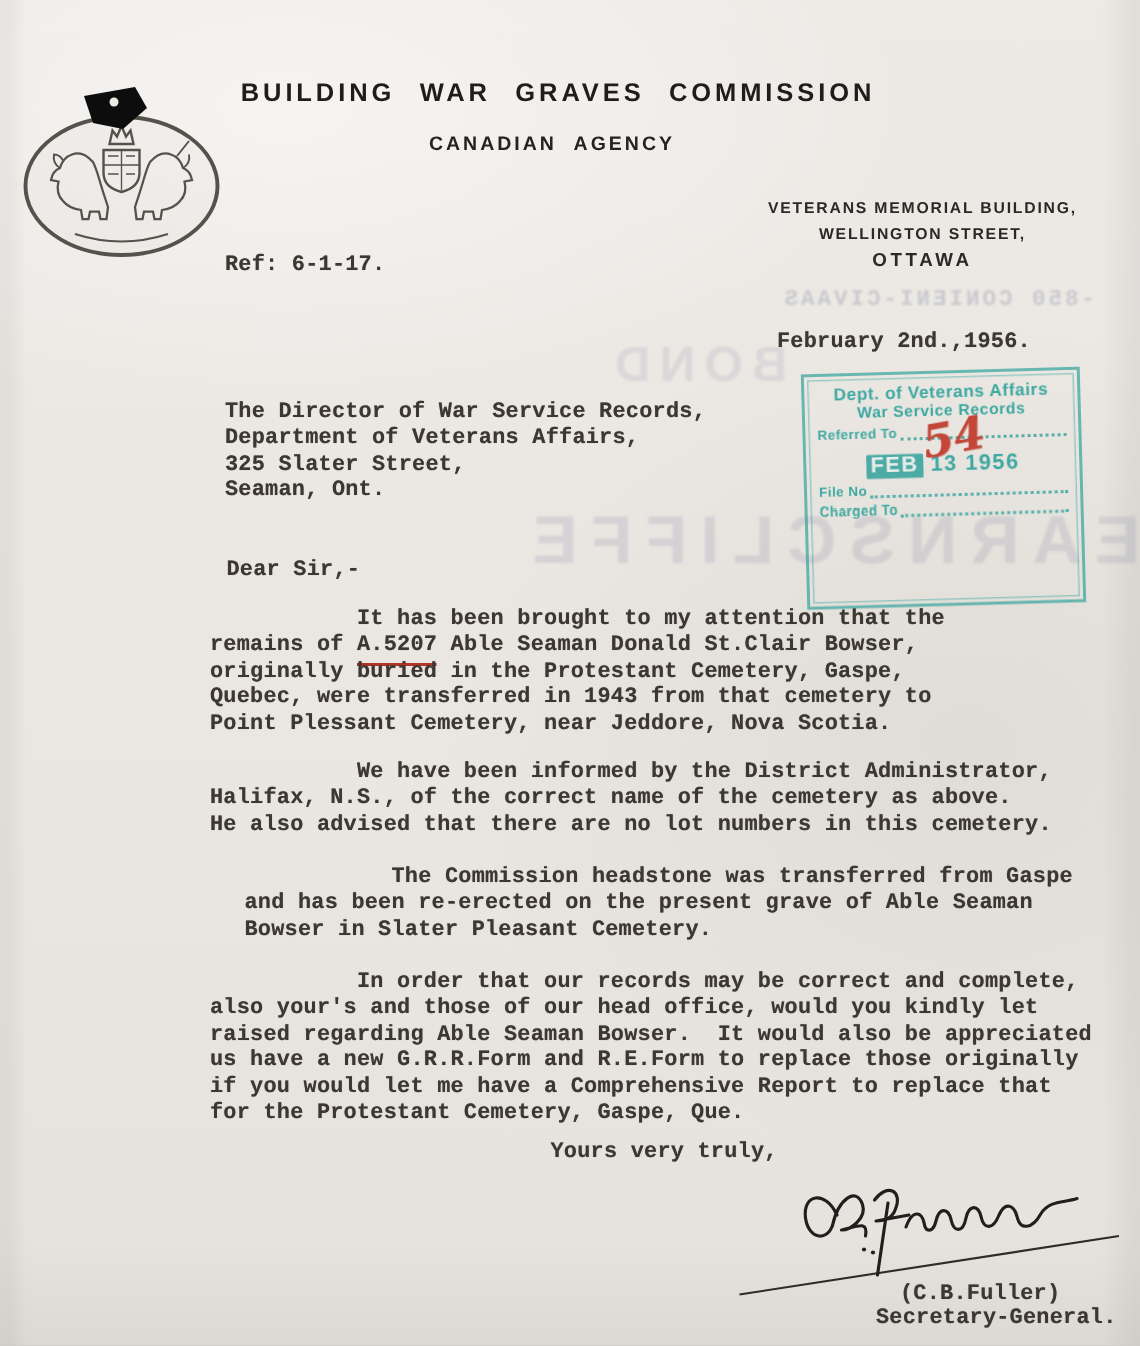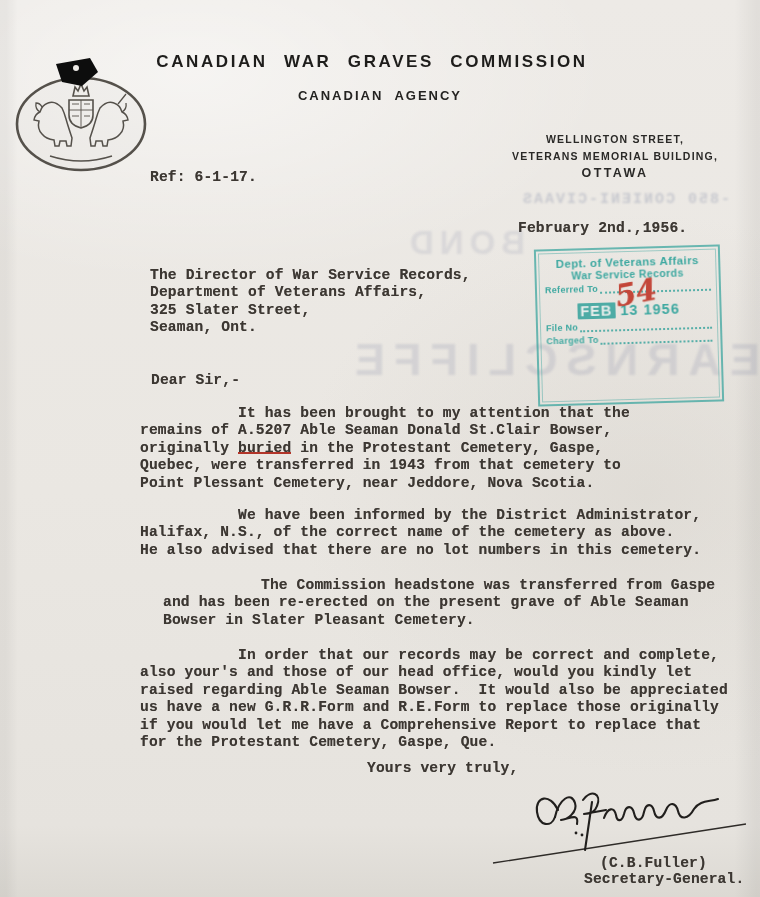--- a/index.html
+++ b/index.html
@@ -12,29 +12,29 @@
       radial-gradient(ellipse 600px 300px at 25% 8%, rgba(255,255,255,0.5), rgba(255,255,255,0) 70%),
       radial-gradient(ellipse 500px 400px at 85% 55%, rgba(205,200,192,0.35), rgba(205,200,192,0) 70%),
       linear-gradient(180deg,#edeae6 0%,#eae7e2 55%,#e6e3de 92%,#dcd9d3 100%);
     font-family:"Liberation Sans", sans-serif;
   }
   .abs{position:absolute;}
   
   .org{left:0;top:52px;width:744px;text-align:center;font-size:17px;font-weight:bold;
        color:#1e1d1b;letter-spacing:2.6px;word-spacing:9px;}
   .agency{left:0;top:88px;width:736px;text-align:center;font-size:13px;font-weight:bold;
-       color:#242321;letter-spacing:2px;word-spacing:6px;margin-left:12px;}
+       color:#242321;letter-spacing:2px;word-spacing:6px;}
   .hq{left:470px;top:131px;width:290px;text-align:center;color:#2a2927;}
   .hq div{font-size:10.5px;font-weight:bold;letter-spacing:1.2px;line-height:17px;}
   .hq div.city{font-size:12.5px;letter-spacing:2.4px;}
   
   .tw{font-family:"Liberation Mono","DejaVu Sans Mono",monospace;font-weight:700;
       font-size:14.6px;line-height:17.4px;color:#3c3732;letter-spacing:0.15px;
       white-space:pre;text-shadow:0 0 0.5px rgba(55,50,45,0.55);}
-  .u-red{border-bottom:2px solid #b23529;padding-bottom:14px;}
+  .u-red{border-bottom:2px solid #b23529;padding-bottom:4px;}
   
   .stamp{left:536px;top:247px;width:182px;height:153px;transform:rotate(-1.6deg);
          border:2px solid rgba(46,160,153,0.75);box-shadow:inset 0 0 0 1px rgba(46,160,153,0.0);
          outline:1px solid rgba(46,160,153,0.45);outline-offset:-5px;
          color:#2fa39b;opacity:0.92;filter:blur(0.2px);z-index:3;}
   .stamp .c{text-align:center;font-weight:bold;}
   .stamp .l1{margin-top:7px;font-size:11.5px;letter-spacing:0.4px;}
   .stamp .l2{font-size:10.5px;letter-spacing:0.4px;}
   .stamp .row{display:flex;align-items:flex-end;margin:0 8px;font-size:9px;font-weight:bold;letter-spacing:0.3px;}
   .stamp .row .lead{flex:1;border-bottom:2px dotted rgba(46,160,153,0.85);margin-left:2px;height:11px;}
@@ -82,25 +82,25 @@
 
     <path d="M90 52 q7 -8 14 -5 q6 2 8 9 q5 2 6 8 l-5 1 q2 8 -3 13 q-4 5 -12 6 l-1 6 h-4 l-1 -5 h-6 l-1 5 h-4 l-1 -8 q4 -12 6 -19 q2 -7 4 -11 z" fill="none" stroke="#55514b" stroke-width="1.5"></path>
     <path d="M108 48 l8 -10 M112 56 q5 -3 4 -9" fill="none" stroke="#55514b" stroke-width="1.3"></path>
 
     <path d="M40 100 q31 10 62 0" fill="none" stroke="#55514b" stroke-width="1.4"></path>
 
     <path d="M46 8 L80 2 L88 16 L72 30 L52 26 Z" fill="#0d0d0d"></path>
     <circle cx="66" cy="12" r="3" fill="#edeae6"></circle>
   </svg>
 
-  <div class="abs org">CANADIAN WAR GRAVES COMMISSION</div>
+  <div class="abs org">BUILDING WAR GRAVES COMMISSION</div>
   <div class="abs agency">CANADIAN AGENCY</div>
   <div class="abs hq">
+    <div>VETERANS MEMORIAL BUILDING,</div>
     <div>WELLINGTON STREET,</div>
-    <div>VETERANS MEMORIAL BUILDING,</div>
     <div class="city">OTTAWA</div>
   </div>
 
   <div class="abs tw" style="left:150px;top:169px;">Ref: 6-1-17.</div>
   <div class="abs tw" style="left:518px;top:220px;">February 2nd.,1956.</div>
 
   <div class="abs stamp">
     <div class="c l1">Dept. of Veterans Affairs</div>
     <div class="c l2">War Service Records</div>
     <div class="row r-ref">

